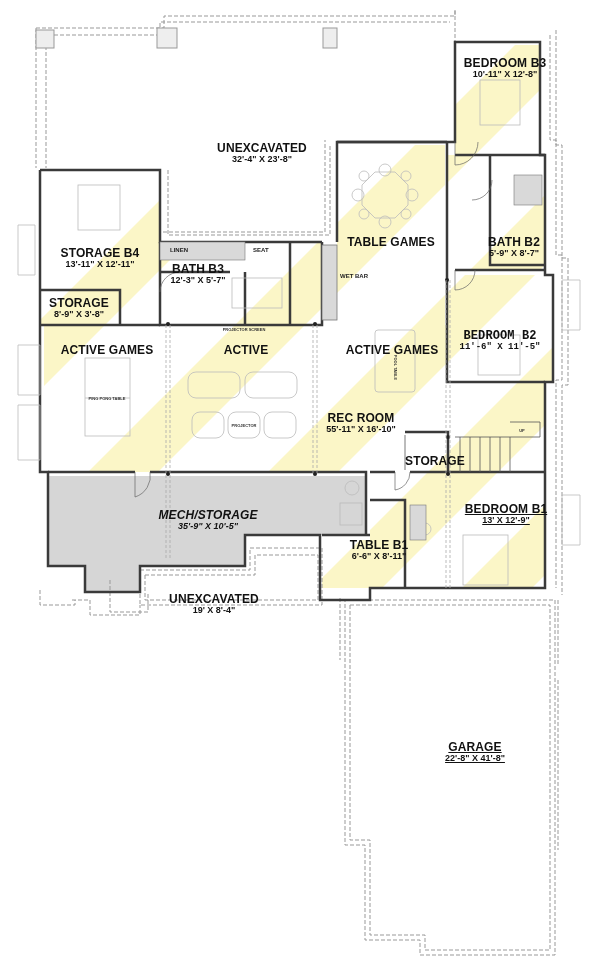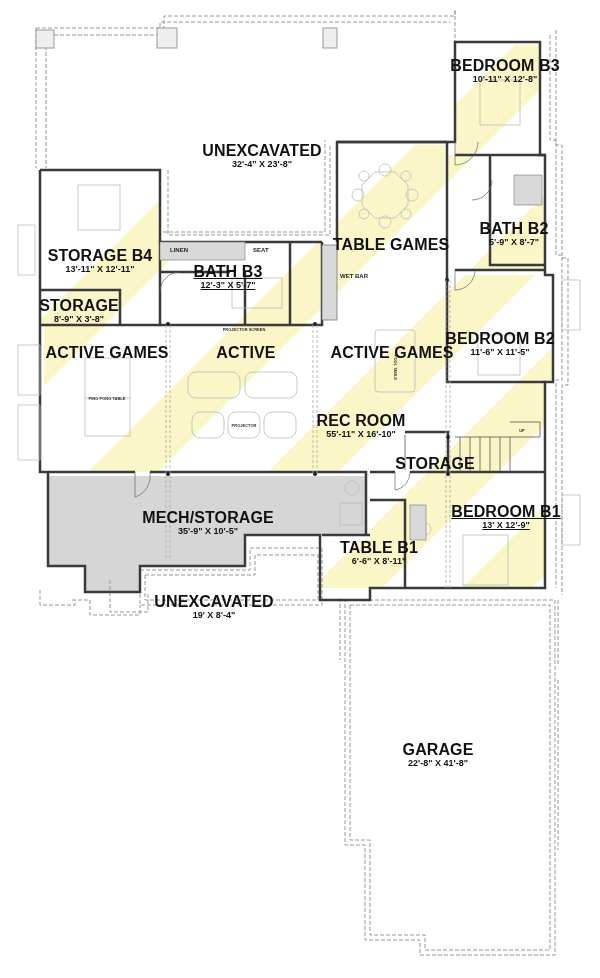--- a/index.html
+++ b/index.html
@@ -1,19 +1,19 @@
 <!DOCTYPE html>
 <html><head>
 <meta charset="utf-8">
 <style>
   html, body { margin: 0; padding: 0; background: #ffffff; }
   body { width: 600px; height: 978px; position: relative; overflow: hidden; font-family: "Liberation Sans", sans-serif; }
   #plan { position: absolute; left: 0; top: 0; width: 600px; height: 978px; }
   .label { position: absolute; text-align: center; transform: translateX(-50%); line-height: 1.1; color: #111; white-space: nowrap; }
-  .label .name { font-weight: bold; font-size: 16px; display: block; letter-spacing: 0.1px; }
+  .label .name { font-weight: bold; font-size: 12px; display: block; letter-spacing: 0.1px; }
   .label .dim { font-weight: bold; font-size: 9px; display: block; }
   .tiny { position: absolute; font-size: 4px; color: #333; white-space: nowrap; transform: translateX(-50%); font-weight: bold; }
   .small { position: absolute; font-size: 6px; font-weight: bold; color: #222; white-space: nowrap; }
 </style>
 </head>
 <body>
 
 <svg id="plan" viewBox="0 0 600 978" xmlns="http://www.w3.org/2000/svg">
   <defs>
     <clipPath id="finished">
@@ -177,68 +177,68 @@
   <span class="dim">10'-11" X 12'-8"</span>
 </div>
 <div class="label" style="left:100px; top:247px;">
   <span class="name">STORAGE B4</span>
   <span class="dim">13'-11" X 12'-11"</span>
 </div>
 <div class="label" style="left:79px; top:297px;">
   <span class="name">STORAGE</span>
   <span class="dim">8'-9" X 3'-8"</span>
 </div>
-<div class="label" style="left:228px; top:263px;text-decoration:underline;">
+<div class="label" style="left:198px; top:263px;">
   <span class="name">BATH B3</span>
   <span class="dim">12'-3" X 5'-7"</span>
 </div>
 <div class="label" style="left:391px; top:236px;">
   <span class="name">TABLE GAMES</span>
 </div>
-<div class="label" style="left:514px; top:220px;">
+<div class="label" style="left:514px; top:236px;">
   <span class="name">BATH B2</span>
   <span class="dim">5'-9" X 8'-7"</span>
 </div>
-<div class="label" style="left:500px; top:330px;">
+<div class="label" style="left:500px; top:330px;font-family:Liberation Mono, monospace;">
   <span class="name">BEDROOM B2</span>
   <span class="dim">11'-6" X 11'-5"</span>
 </div>
 <div class="label" style="left:107px; top:344px;">
   <span class="name">ACTIVE GAMES</span>
 </div>
 <div class="label" style="left:246px; top:344px;">
   <span class="name">ACTIVE</span>
 </div>
 <div class="label" style="left:392px; top:344px;">
   <span class="name">ACTIVE GAMES</span>
 </div>
 <div class="label" style="left:361px; top:412px;text-align:center;">
   <span class="name">REC ROOM</span>
   <span class="dim">55'-11" X 16'-10"</span>
 </div>
 <div class="label" style="left:435px; top:455px;">
   <span class="name">STORAGE</span>
 </div>
-<div class="label" style="left:208px; top:509px;">
+<div class="label" style="left:208px; top:509px;font-style:italic;">
   <span class="name">MECH/STORAGE</span>
   <span class="dim">35'-9" X 10'-5"</span>
 </div>
 <div class="label" style="left:379px; top:539px;">
   <span class="name">TABLE B1</span>
   <span class="dim">6'-6" X 8'-11"</span>
 </div>
 <div class="label" style="left:506px; top:503px;text-decoration:underline;">
   <span class="name">BEDROOM B1</span>
   <span class="dim">13' X 12'-9"</span>
 </div>
 <div class="label" style="left:214px; top:593px;">
   <span class="name">UNEXCAVATED</span>
   <span class="dim">19' X 8'-4"</span>
 </div>
-<div class="label" style="left:438px; top:741px;">
+<div class="label" style="left:475px; top:741px;text-decoration:underline;">
   <span class="name">GARAGE</span>
   <span class="dim">22'-8" X 41'-8"</span>
 </div>
 
 <div class="small" style="left:170px; top:247px;">LINEN</div>
 <div class="small" style="left:253px; top:247px;">SEAT</div>
 <div class="small" style="left:340px; top:273px;">WET BAR</div>
 <div class="tiny" style="left:244px; top:327px;">PROJECTOR SCREEN</div>
 <div class="tiny" style="left:107px; top:396px;">PING PONG TABLE</div>
 <div class="tiny" style="left:395px; top:365px; transform: translateX(-50%) rotate(90deg);">POOL TABLE</div>

